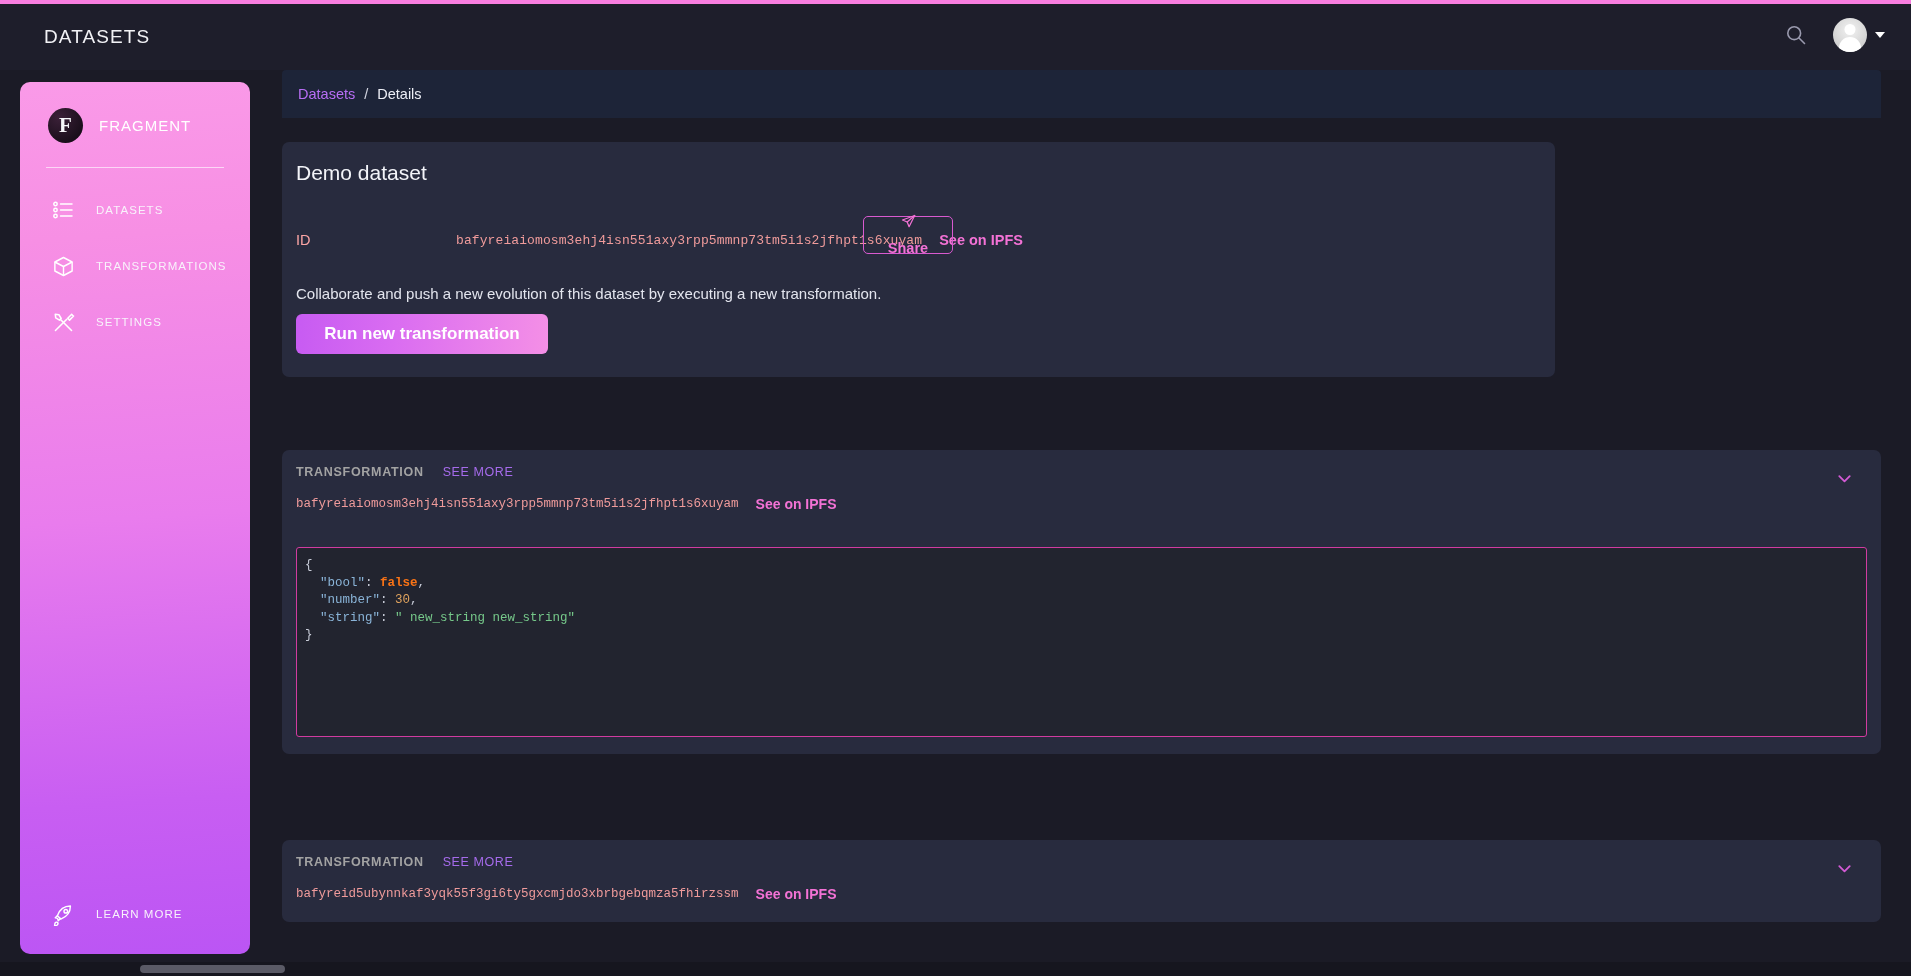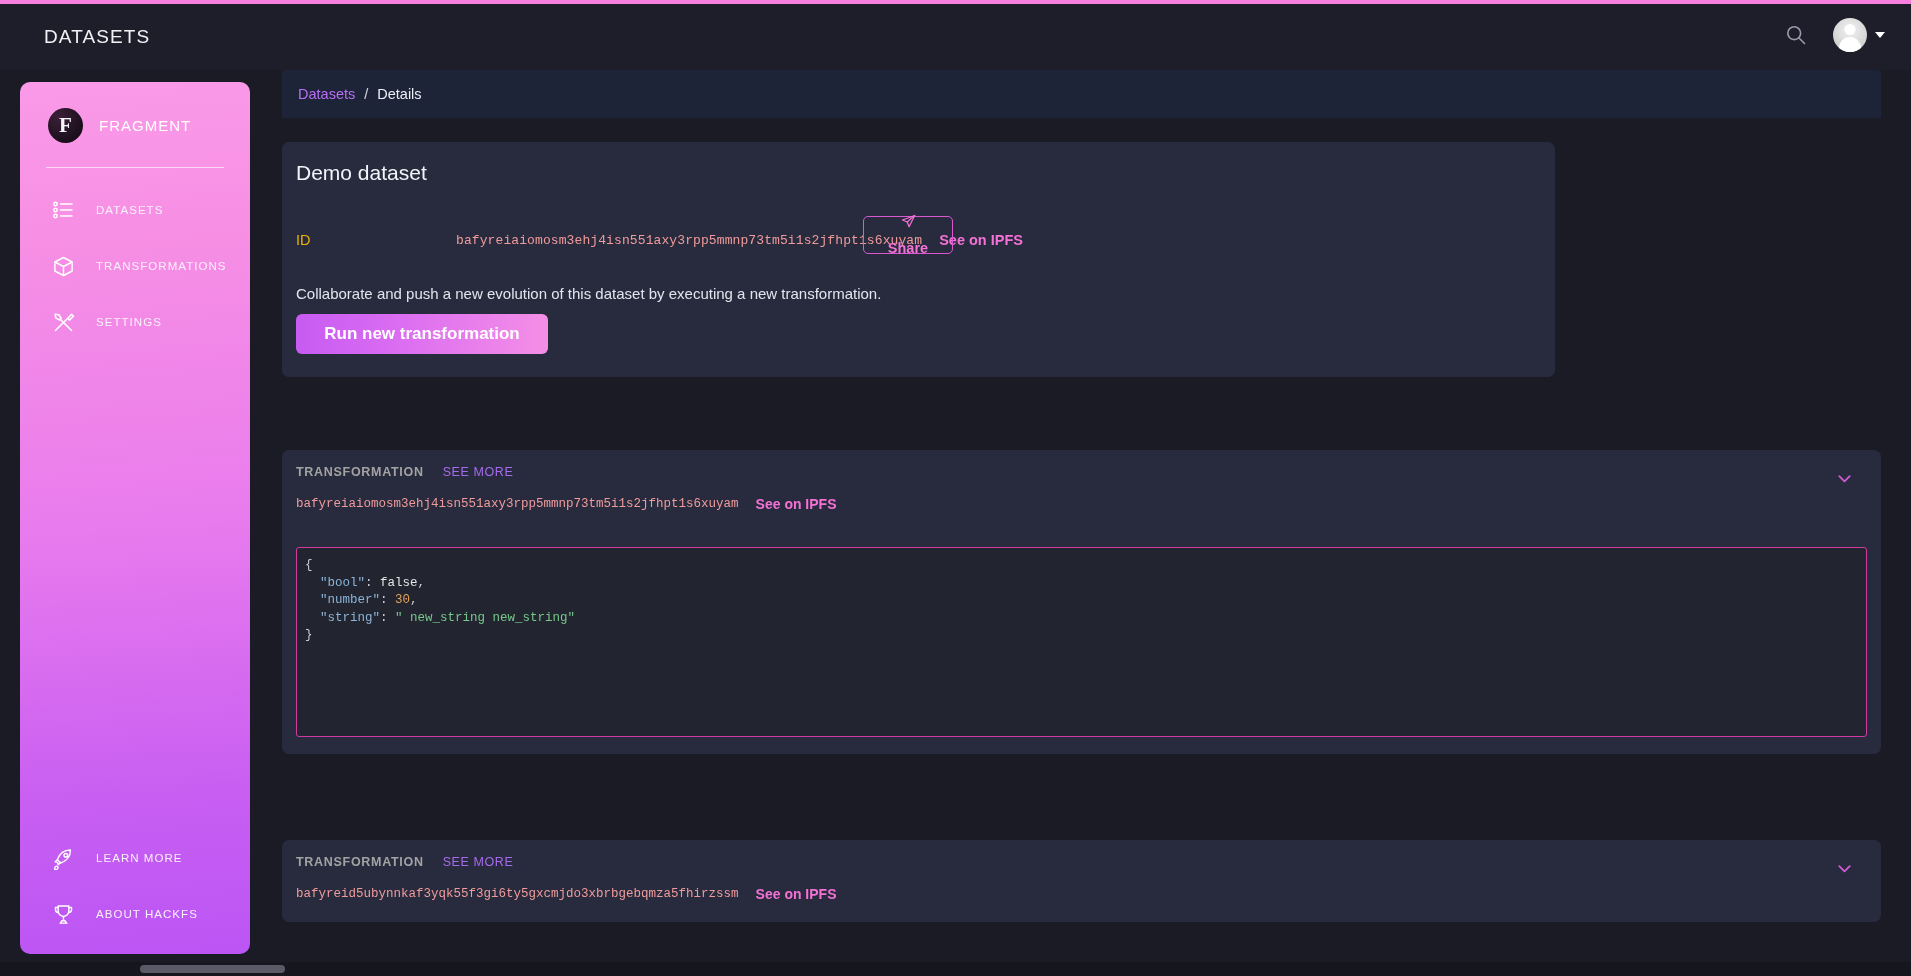--- a/index.html
+++ b/index.html
@@ -198,21 +198,21 @@
   #id-row {
     position: absolute;
     left: 14px; top: 90px;
     width: 1010px;
     display: flex;
     align-items: center;
   }
   #id-label {
     width: 160px;
     font-size: 14.5px;
-    color: #eab308;
+    color: #fca5a5;
   }
   #id-value {
     font-family: "Liberation Mono", monospace;
     font-size: 13px;
     color: #f09b9b;
     letter-spacing: 0.1px;
   }
   #id-ipfs-link {
     margin-left: 17px;
     font-size: 14.5px;
@@ -322,21 +322,21 @@
     overflow: hidden;
   }
   #code-pre {
     font-family: "Liberation Mono", monospace;
     font-size: 12.5px;
     line-height: 17.5px;
     white-space: pre;
   }
   .tok-punct  { color: #c8ccd8; }
   .tok-key    { color: #8ab4d8; }
-  .tok-bool   { color: #e5e5e5; }
+  .tok-bool   { color: #f97316; font-weight: bold; }
   .tok-num    { color: #e0a35e; }
   .tok-str    { color: #76c98a; }
 
   #transform-2 {
     left: 14px; top: 770px;
     width: 1599px;
     height: 82px;
   }
 
   
@@ -437,33 +437,20 @@
         <svg width="23" height="23" viewBox="0 0 24 24" stroke-width="1.5" stroke-linecap="round" stroke-linejoin="round">
           <path d="M5.6 13.2c2.4-6.4 7.6-10 13.6-10 0 6-3.6 11.2-10 13.6Z"></path>
           <circle cx="14.4" cy="8.6" r="1.9"></circle>
           <path d="M5.6 13.2 3.4 15.4l2.4.7.7 2.4 2.2-2.2"></path>
           <path d="M3.2 20.8c.9-.9 2-1 2.6-.4.6.6.5 1.7-.4 2.6-.7.6-2.7.9-2.7.9s.3-2 .5-3.1Z"></path>
         </svg>
       </span>
       <span class="nav-label">LEARN MORE</span>
     </div>
 
-    <div class="nav-item">
-      <span class="nav-icon">
-        <svg width="23" height="23" viewBox="0 0 24 24" stroke-width="1.5" stroke-linecap="round" stroke-linejoin="round">
-          <path d="M6.4 3.2h11.2v5.2a5.6 5.6 0 0 1-11.2 0Z"></path>
-          <path d="M6.4 4.6H3.6v2.1a3.4 3.4 0 0 0 3 3.3"></path>
-          <path d="M17.6 4.6h2.8v2.1a3.4 3.4 0 0 1-3 3.3"></path>
-          <line x1="12" y1="14" x2="12" y2="18.2"></line>
-          <line x1="8.4" y1="21" x2="15.6" y2="21"></line>
-          <path d="M9.4 21c0-1.6 1.1-2.8 2.6-2.8s2.6 1.2 2.6 2.8"></path>
-        </svg>
-      </span>
-      <span class="nav-label">ABOUT HACKFS</span>
-    </div>
   </div>
 </div>
 
 <div id="main">
 
   <div id="breadcrumb-bar">
     <span id="crumb-root">Datasets</span>
     <span id="crumb-sep">/</span>
     <span id="crumb-current">Details</span>
   </div>

